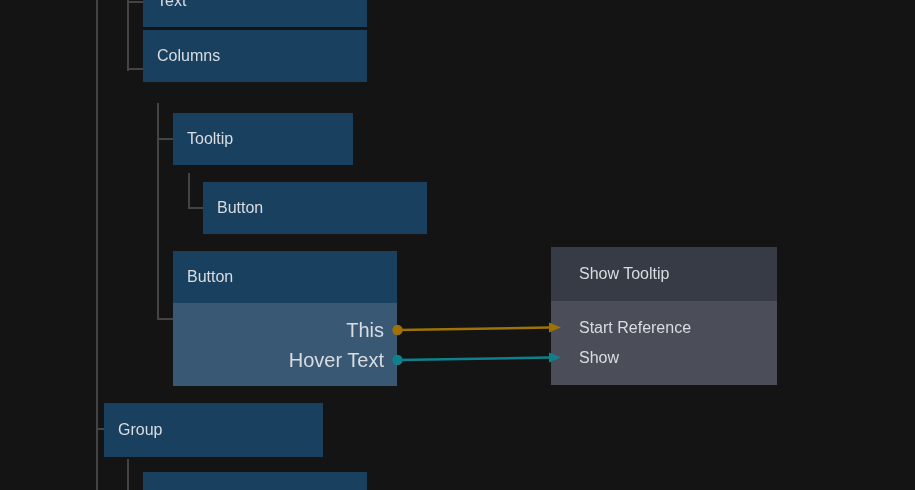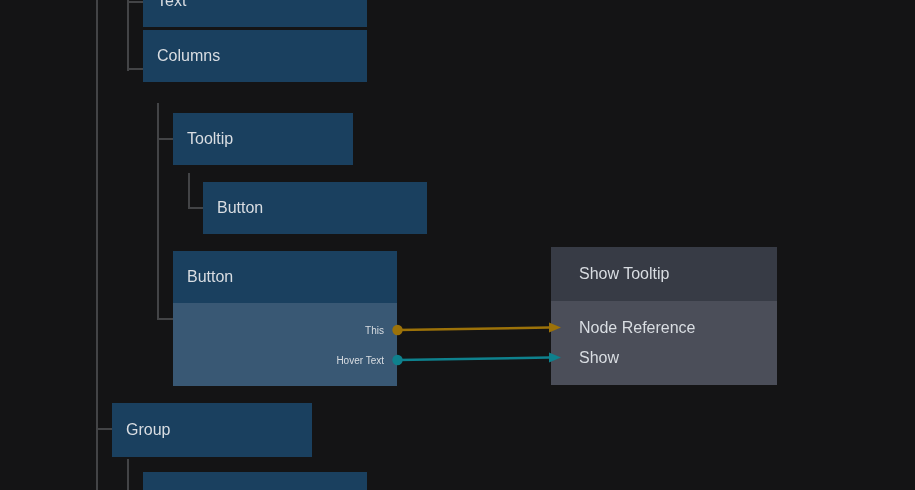--- a/index.html
+++ b/index.html
@@ -44,21 +44,21 @@
     box-sizing:border-box;
     padding-top:12px;
   }
   .port-row{
     height:30px;
     display:flex;align-items:center;justify-content:flex-end;
     padding-right:13px;
   }
   .port-row span{
     color:var(--text-color,#d9dde2);
-    font-size:10px;white-space:nowrap;
+    font-size:20px;white-space:nowrap;
   }
   
   .panel{position:absolute;}
   .panel-header{
     height:54px;
     background:var(--panel-header-fill,#373b45);
     display:flex;align-items:center;
   }
   .panel-header span, .panel-row span{
     color:var(--text-color,#d9dde2);
@@ -100,21 +100,21 @@
   </div>
   <div class="node" style="left:143px;top:30px;width:224px;height:52px">
     <span class="node-label">Columns</span>
   </div>
   <div class="node" style="left:173px;top:113px;width:180px;height:52px">
     <span class="node-label">Tooltip</span>
   </div>
   <div class="node" style="left:203px;top:182px;width:224px;height:52px">
     <span class="node-label">Button</span>
   </div>
-  <div class="node" style="left:112px;top:403px;width:200px;height:54px">
+  <div class="node" style="left:104px;top:403px;width:219px;height:54px">
     <span class="node-label">Group</span>
   </div>
   <div class="node" style="left:143px;top:472px;width:224px;height:52px">
     <span class="node-label"></span>
   </div>
 
   <div class="node-group" style="left:173px;top:251px;width:224px">
     <div class="node-header">
       <span class="node-label">Button</span>
     </div>
@@ -127,21 +127,21 @@
       </div>
     </div>
   </div>
 
   <div class="panel" style="left:551px;top:247px;width:226px">
     <div class="panel-header">
       <span>Show Tooltip</span>
     </div>
     <div class="panel-body">
       <div class="panel-row">
-        <span>Node Reference</span>
+        <span>Start Reference</span>
       </div>
       <div class="panel-row">
         <span>Show</span>
       </div>
     </div>
   </div>
 
   <svg class="wires" width="915" height="490" viewBox="0 0 915 490">
     <line class="wire-o" x1="398" y1="330" x2="549" y2="327.5"></line>
     <polygon class="fill-o" points="549,322.5 549,332.5 561,327.5"></polygon>

